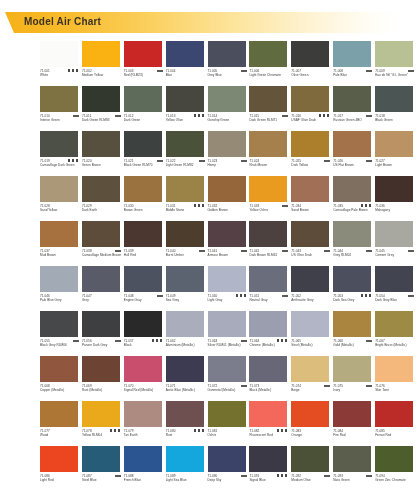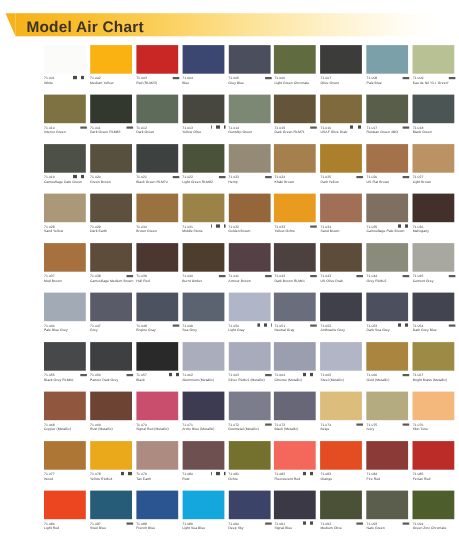--- a/index.html
+++ b/index.html
@@ -40,21 +40,21 @@
     top: 0;
     width: 0;
     height: 0;
     border-top: 21px solid #f6b21b;
     border-left: 9px solid transparent;
   }
   #header-title {
     position: absolute;
     left: 10px;
     top: 4px;
-    font-size: 14px;
+    font-size: 10px;
     font-weight: bold;
     color: #3b3226;
     letter-spacing: 0.2px;
     white-space: nowrap;
   }
 
   
   #swatch-grid {
     position: absolute;
     left: 40px;

